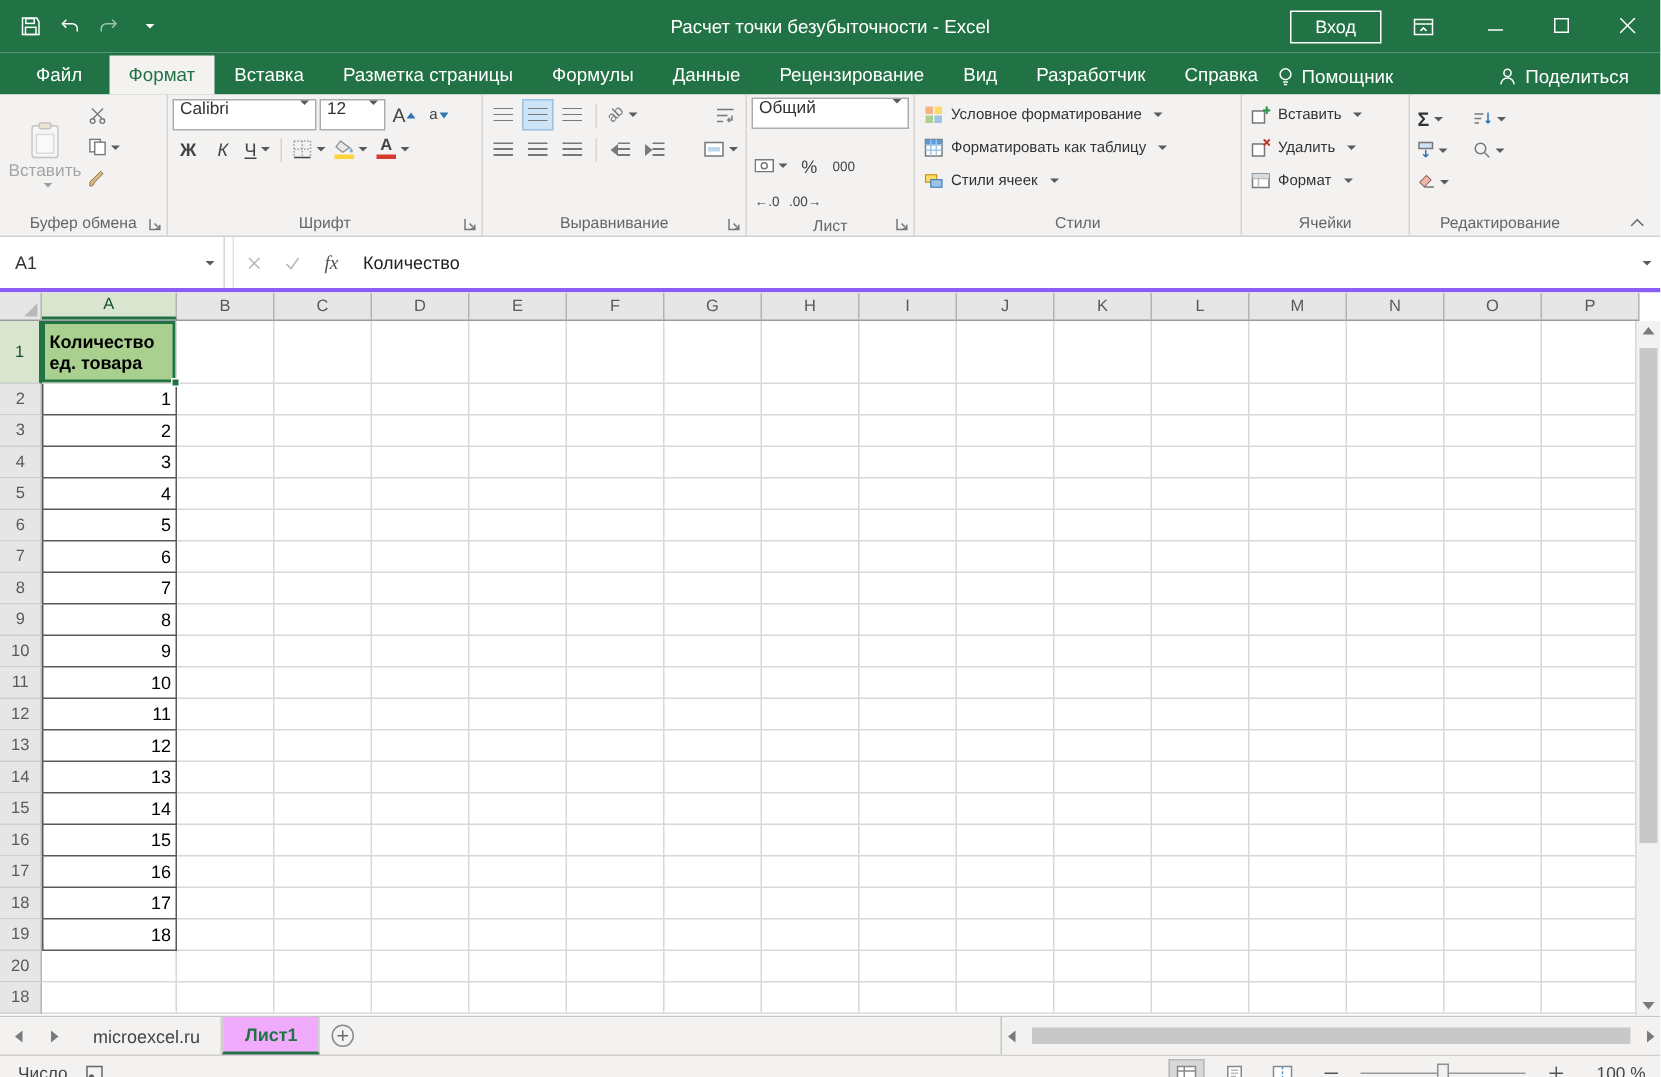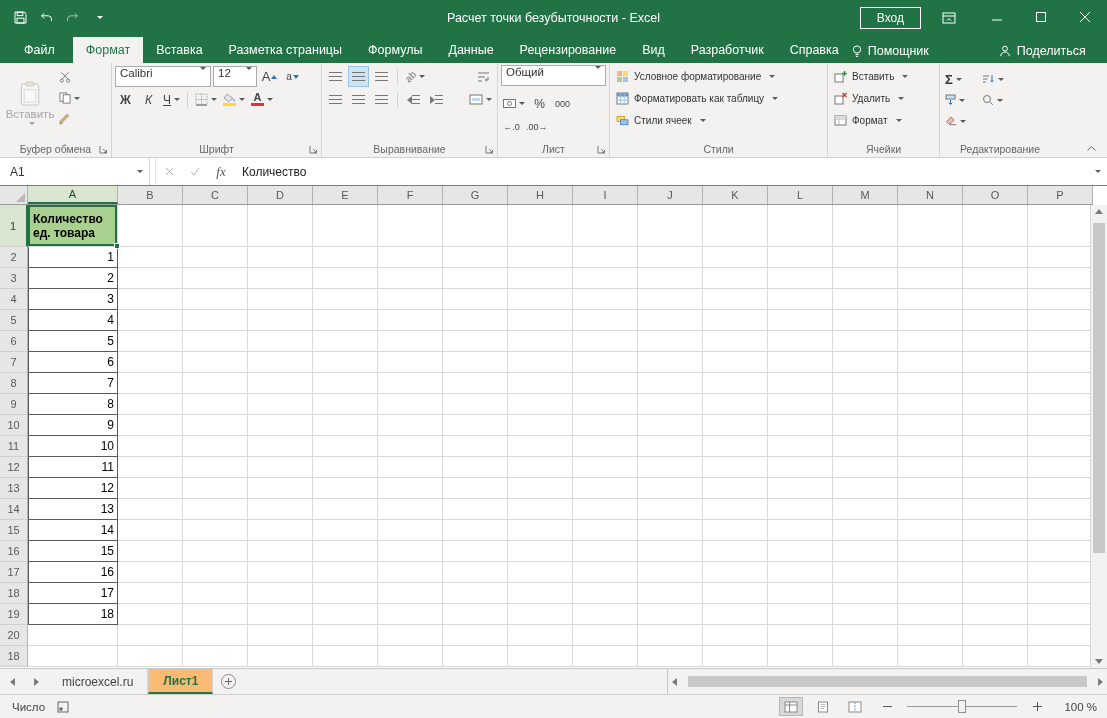--- a/index.html
+++ b/index.html
@@ -29,41 +29,41 @@
 .g-body.col{flex-direction:column;justify-content:flex-start}
 .g-row{display:flex;align-items:center;gap:2px;height:23px}
 .g-label{height:17px;display:flex;align-items:center;justify-content:center;font-size:10.5px;color:#666}
 .launcher{position:absolute;right:3px;bottom:3px}
 .vsep{width:1px;height:16px;background:#d6d4d2;margin:0 3px}
 .spacer{flex:1}
 .ibtn{min-width:21px;height:21px;display:flex;align-items:center;justify-content:center;padding:0 2px;color:#444;font-size:12px}
 .ibtn.pressed{background:#cde3f6;border:1px solid #9bc2e3}
 .ibtn.small{font-size:9px;letter-spacing:0}
 .combo{height:21px;background:#fff;border:1px solid #ababab;display:flex;justify-content:space-between;padding:0 4px;font-size:11.5px;color:#333}
-.combo.wfull{width:100%;margin-bottom:6px}
+.combo.wfull{width:100%;margin-bottom:13px}
 .dd{width:0;height:0;border-left:3px solid transparent;border-right:3px solid transparent;border-top:3.5px solid #5a5a5a;margin-left:3px;flex:0 0 auto}
 .dd.w{border-top-color:#fff}
 .dim{opacity:.55}
 .paste-btn{width:54px;display:flex;flex-direction:column;align-items:center;justify-content:center;gap:2px;font-size:11.5px;color:#666}
 .mini-col{display:flex;flex-direction:column;justify-content:flex-start;gap:1px;padding-top:2px}
 .mini-col .ibtn{height:20px;justify-content:flex-start}
 .b{font-weight:bold}.i{font-style:italic}.u span:first-child{text-decoration:underline}
 .bigA{font-size:13px}.smallA{font-size:10px}
 .tri-u{width:0;height:0;border-left:3px solid transparent;border-right:3px solid transparent;border-bottom:4px solid #2e75b6;margin-left:1px}
 .tri-d{width:0;height:0;border-left:3px solid transparent;border-right:3px solid transparent;border-top:4px solid #2e75b6;margin-left:1px}
 .stack{display:flex;flex-direction:column;align-items:center;gap:1px}
 .cbar{width:13px;height:3px;display:block}
 .Aletter{font-size:11px;font-weight:bold;line-height:9px}
 .al{display:block;width:13px;height:9px;background:repeating-linear-gradient(to bottom,#777 0 1px,transparent 1px 4px)}
 .rot{display:inline-block;transform:rotate(-45deg);font-size:10px;color:#777}
 .tbtn{display:flex;align-items:center;gap:5px;height:22px;padding:0 3px;font-size:10px;white-space:nowrap;color:#333}
 .sigma{font-size:13px;font-weight:bold;color:#333}
 .collapse-ribbon{position:absolute;right:10px;bottom:5px}
 
-.formulabar{height:28px;background:#fff;border-bottom:1px solid #8b5cf6;display:flex;align-items:stretch}
+.formulabar{height:37px;background:#fff;border-bottom:3px solid #8b5cf6;display:flex;align-items:stretch}
 .namebox{width:150px;display:flex;align-items:center;justify-content:space-between;padding-left:10px;border-right:1px solid #d8d8d8;font-size:12px;color:#333}
 .fbsep{width:6px;border-right:1px solid #e4e4e4}
 .fbbtn{width:26px;display:flex;align-items:center;justify-content:center}
 .fx{font-family:"Liberation Serif",serif;font-style:italic;font-size:13px;color:#555}
 .fbinput{flex:1;display:flex;align-items:center;padding-left:8px;font-size:12px;color:#222}
 .fbexpand{width:22px;display:flex;align-items:center;justify-content:center}
 
 .sheet{position:relative;height:482px;background:#fff;overflow:hidden}
 .colheaders{display:flex;height:19px;background:#e6e6e6;border-bottom:1px solid #9b9b9b;width:1093px}
 .corner{width:28px;flex:0 0 28px;border-right:1px solid #b3b3b3;position:relative}
@@ -84,21 +84,21 @@
 .vscroll{position:absolute;top:19px;right:0;bottom:0;width:17px;background:#f3f2f1;border-left:1px solid #d8d8d8;display:flex;flex-direction:column;align-items:center;justify-content:space-between;padding:4px 0}
 .vthumb{position:absolute;top:18px;left:2px;width:12px;height:330px;background:#c8c8c8}
 .tri-up{width:0;height:0;border-left:4px solid transparent;border-right:4px solid transparent;border-bottom:5px solid #7a7a7a}
 .tri-dn{width:0;height:0;border-left:4px solid transparent;border-right:4px solid transparent;border-top:5px solid #7a7a7a}
 .tri-lf{width:0;height:0;border-top:4px solid transparent;border-bottom:4px solid transparent;border-right:5px solid #7a7a7a}
 .tri-rt{width:0;height:0;border-top:4px solid transparent;border-bottom:4px solid transparent;border-left:5px solid #7a7a7a}
 
 .sheettabs{height:26px;background:#f3f2f1;border-top:1px solid #c6c6c6;display:flex;align-items:stretch}
 .snav{width:24px;display:flex;align-items:center;justify-content:center}
 .stab{padding:0 14px;display:flex;align-items:center;border-right:1px solid #d2d0ce;color:#444;font-size:12px}
-.stab.active{background:#fdba74;color:#217346;font-weight:bold;border-left:1px solid #d2d0ce;border-bottom:2px solid #217346}
+.stab.active{background:#f0abfc;color:#217346;font-weight:bold;border-left:1px solid #d2d0ce;border-bottom:2px solid #217346}
 .newsheet{width:30px;display:flex;align-items:center;justify-content:center}
 .pluscirc{width:15px;height:15px;border:1px solid #8a8a8a;border-radius:50%;position:relative}
 .pluscirc::before,.pluscirc::after{content:"";position:absolute;background:#6a6a6a}
 .pluscirc::before{left:3px;right:3px;top:6px;height:1px}
 .pluscirc::after{top:3px;bottom:3px;left:6px;width:1px}
 .hscroll{margin-left:auto;width:440px;display:flex;align-items:center;background:#f3f2f1;border-left:1px solid #c6c6c6;padding:0 4px;gap:3px}
 .htrack{flex:1;height:13px;position:relative}
 .hthumb{position:absolute;top:1px;left:8px;right:8px;height:11px;background:#c8c8c8}
 
 .statusbar{height:24px;background:#f3f2f1;border-top:1px solid #d2d0ce;display:flex;align-items:center;font-size:11.5px;color:#444}

